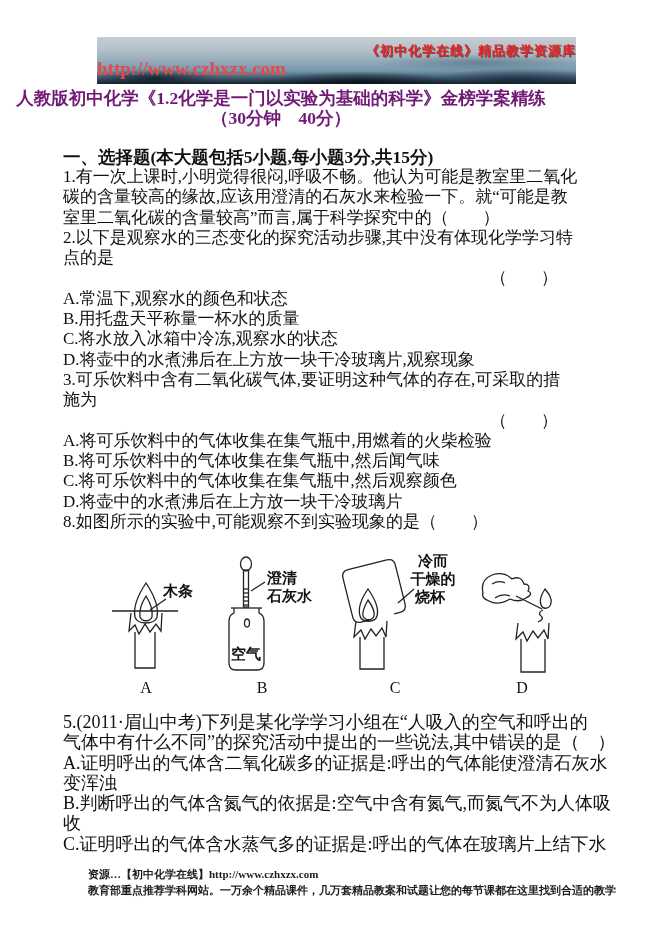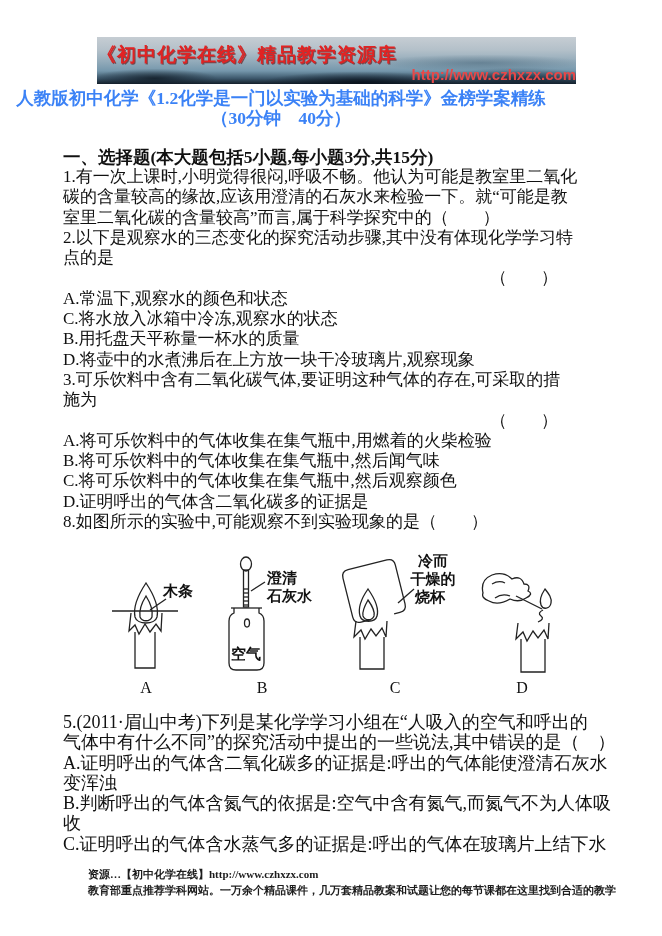--- a/index.html
+++ b/index.html
@@ -11,30 +11,30 @@
   .banner {
     position:absolute; left:97px; top:37px; width:479px; height:47px;
     background:
       radial-gradient(ellipse 90px 14px at 12% 88%, rgba(15,25,35,.80) 0%, rgba(15,25,35,0) 70%),
       radial-gradient(ellipse 140px 16px at 55% 97%, rgba(8,16,26,.90) 0%, rgba(8,16,26,0) 70%),
       radial-gradient(ellipse 120px 18px at 88% 92%, rgba(20,35,50,.75) 0%, rgba(20,35,50,0) 70%),
       radial-gradient(ellipse 150px 12px at 80% 55%, rgba(70,100,120,.55) 0%, rgba(70,100,120,0) 70%),
       linear-gradient(180deg,#c6cdd3 0%,#b3c0c9 28%,#93abba 52%,#7597ac 72%,#3d586c 88%,#131f2a 100%);
   }
   .banner-title {
-    font-weight:bold; font-size:19px; letter-spacing:1px; text-align:left;
+    font-weight:bold; font-size:13px; letter-spacing:1px; text-align:right;
     padding-top:5px; color:#e32222; text-shadow:1px 1px 0 rgba(90,10,10,.6);
   }
   .banner-url {
-    text-align:right; font-size:15px; font-weight:bold; color:#e84848;
-    margin-top:-2px; font-family:Liberation Sans, sans-serif;
+    text-align:left; font-size:19px; font-weight:bold; color:#e84848;
+    margin-top:-2px; font-family:Liberation Serif, serif;
   }
   .doc-title {
     position:absolute; top:88px; left:0; width:562px; text-align:center;
-    color:#3b82f6; font-weight:bold; font-size:17.5px; line-height:20px;
+    color:#701a75; font-weight:bold; font-size:17.5px; line-height:20px;
   }
   .section-head {
     position:absolute; top:145px; left:63px; font-weight:bold; font-size:17.5px;
     white-space:nowrap;
   }
   .content { position:absolute; top:167px; left:63px; width:535px;
     font-size:17px; line-height:20.3px; }
   .content2 { position:absolute; top:712px; left:63px; width:535px;
     font-size:18px; line-height:20.3px; }
   .tline { white-space:nowrap; height:20.3px; }
@@ -71,34 +71,34 @@
       <div class="tline">碳的含量较高的缘故,应该用澄清的石灰水来检验一下。就“可能是教</div>
       <div class="tline">室里二氧化碳的含量较高”而言,属于科学探究中的（　　）</div>
     </div>
   <div>
       <div class="tline">2.以下是观察水的三态变化的探究活动步骤,其中没有体现化学学习特</div>
       <div class="tline">点的是</div>
     </div>
   <div class="tline bracket-line">（　　）</div>
   <div>
       <div class="tline">A.常温下,观察水的颜色和状态</div>
+      <div class="tline">B.用托盘天平称量一杯水的质量</div>
       <div class="tline">C.将水放入冰箱中冷冻,观察水的状态</div>
-      <div class="tline">B.用托盘天平称量一杯水的质量</div>
       <div class="tline">D.将壶中的水煮沸后在上方放一块干冷玻璃片,观察现象</div>
     </div>
   <div>
       <div class="tline">3.可乐饮料中含有二氧化碳气体,要证明这种气体的存在,可采取的措</div>
       <div class="tline">施为</div>
     </div>
   <div class="tline bracket-line">（　　）</div>
   <div>
       <div class="tline">A.将可乐饮料中的气体收集在集气瓶中,用燃着的火柴检验</div>
       <div class="tline">B.将可乐饮料中的气体收集在集气瓶中,然后闻气味</div>
       <div class="tline">C.将可乐饮料中的气体收集在集气瓶中,然后观察颜色</div>
-      <div class="tline">D.证明呼出的气体含二氧化碳多的证据是</div>
+      <div class="tline">D.将壶中的水煮沸后在上方放一块干冷玻璃片</div>
     </div>
   <div class="tline">8.如图所示的实验中,可能观察不到实验现象的是（　　）</div>
 </div>
 
 <div class="figure">
 <svg width="662" height="150" viewBox="0 0 662 150" xmlns="http://www.w3.org/2000/svg">
 
   <g>
     <path d="M146,30 C138,42 133,54 135,64 C137,72 155,72 157,64 C159,54 154,42 146,30 Z"></path>
     <path d="M146,43 C141,51 139,58 140,64 C142,69 150,69 152,64 C153,58 151,51 146,43 Z"></path>

